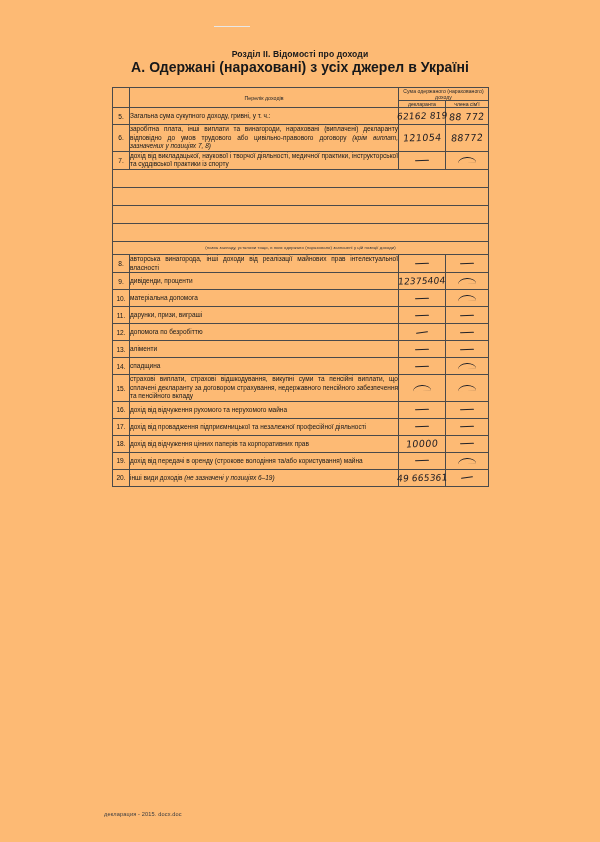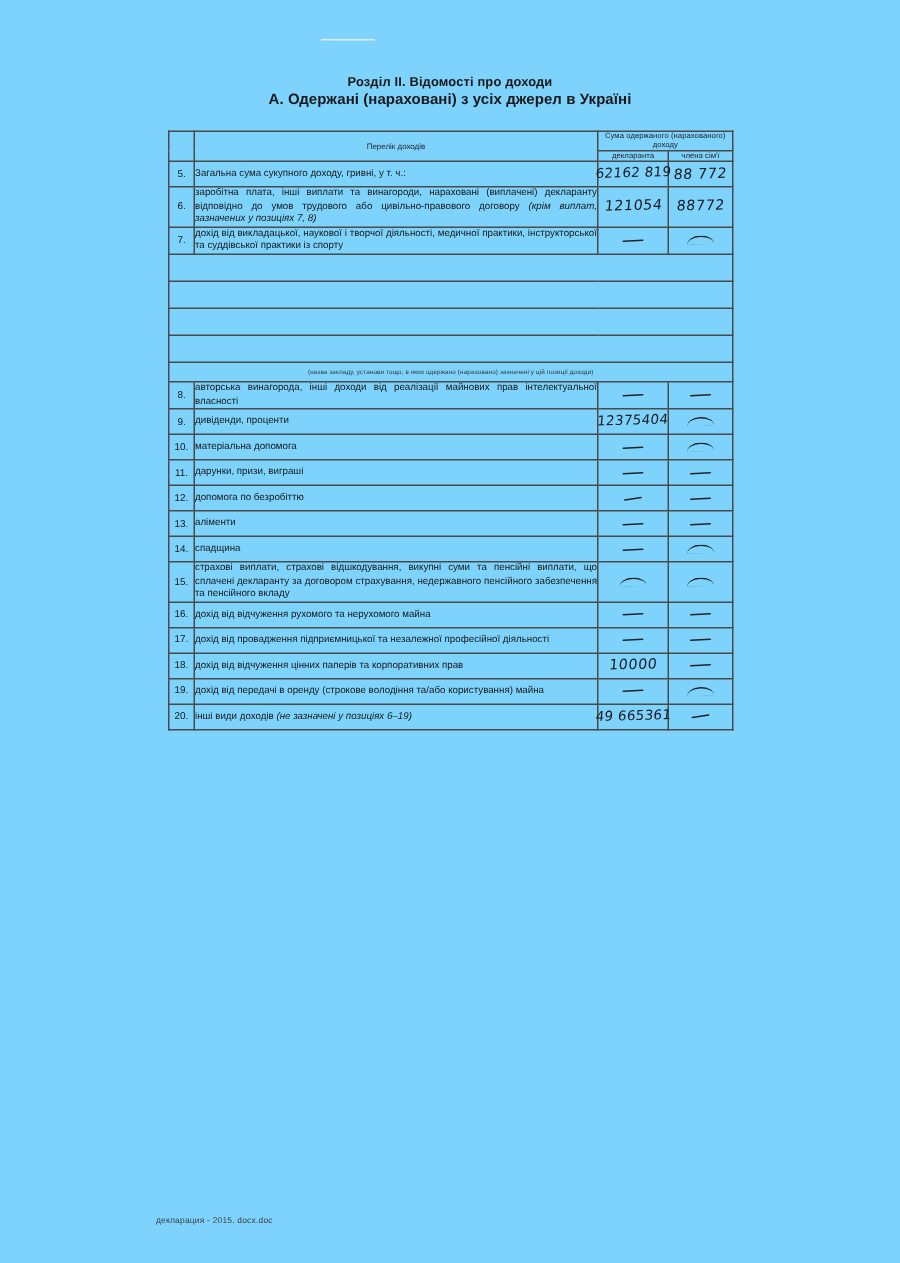--- a/index.html
+++ b/index.html
@@ -13,39 +13,39 @@
     position: relative;
     font-family: "Liberation Sans", sans-serif;
     color: #1b1b1b;
     overflow: hidden;
   }
   .page {
     position: absolute;
     left: 0; top: 0;
     width: 600px;
     height: 842px;
-    background: #7dd3fc;
+    background: #fdba74;
   }
   
   .heading-block {
     position: absolute;
     left: 0;
     top: 48px;
     width: 600px;
     text-align: center;
   }
   .heading-main {
     font-size: 8.6px;
     font-weight: bold;
     letter-spacing: 0.1px;
     color: #17181a;
     line-height: 12px;
   }
   .heading-sub {
-    font-size: 10px;
+    font-size: 14px;
     font-weight: bold;
     letter-spacing: 0.05px;
     color: #17181a;
     line-height: 12px;
     margin-top: 1px;
     text-align: center;
   }
   
   .tbl {
     position: absolute;

